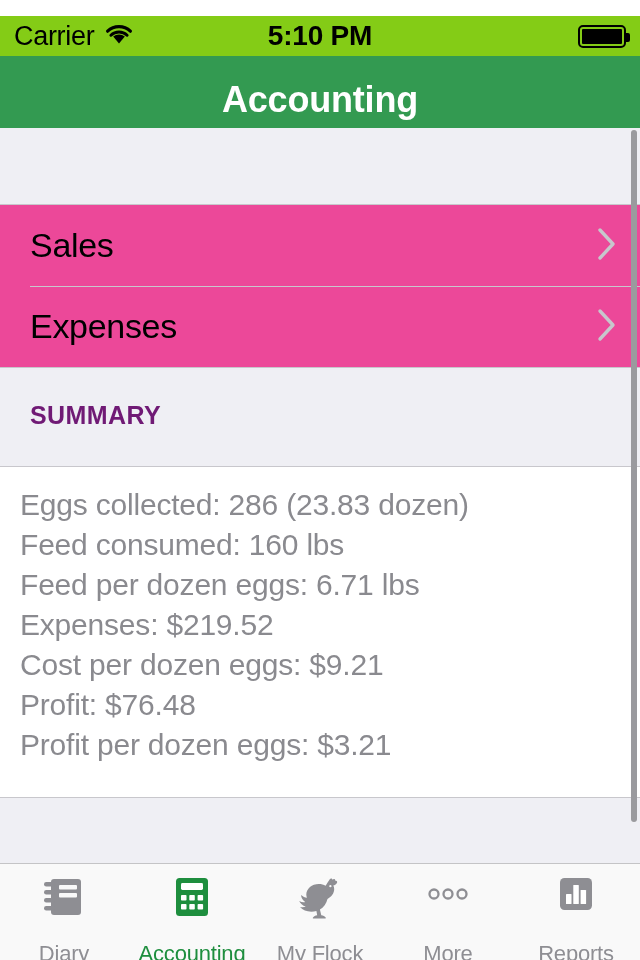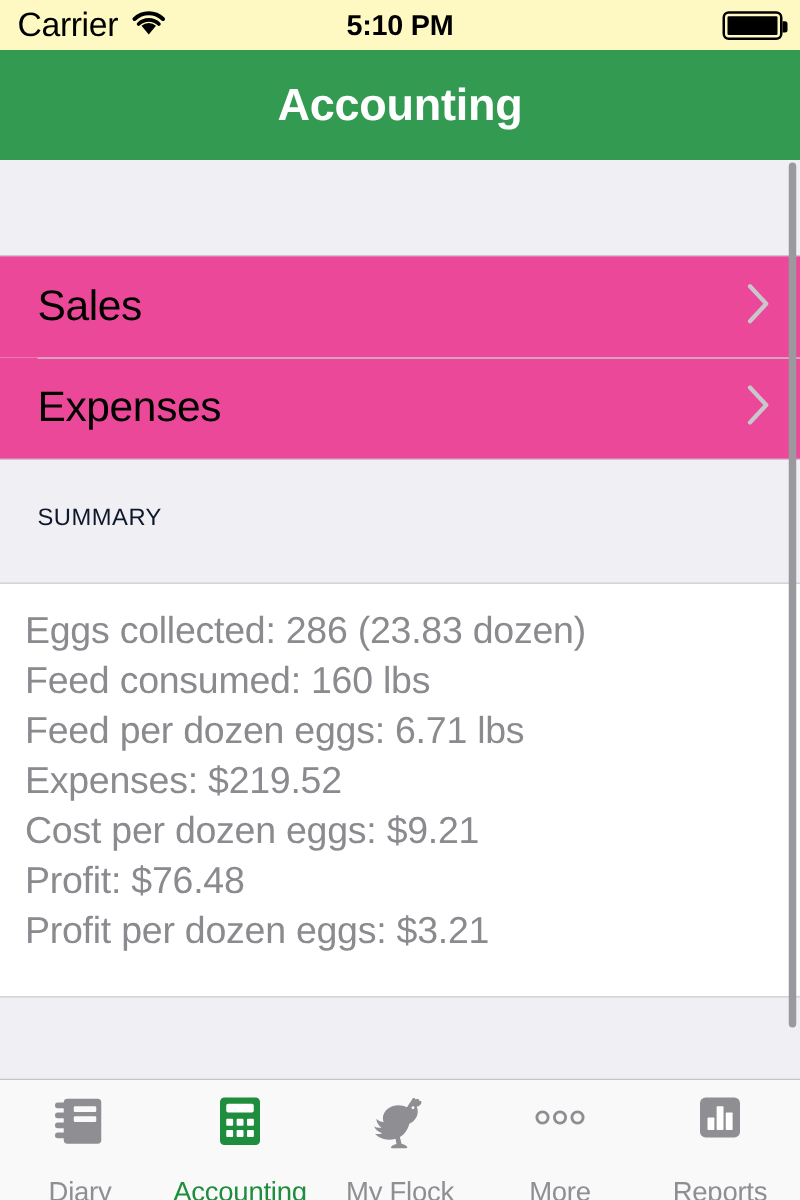--- a/index.html
+++ b/index.html
@@ -11,44 +11,45 @@
     height: 960px;
     background: #ffffff;
     font-family: "Liberation Sans", sans-serif;
     overflow: hidden;
     position: relative;
   }
 
   
   .status-bar {
     height: 40px;
-    background: #fef9c3;
+    background: #84cc16;
     display: flex;
     align-items: center;
     position: relative;
     padding: 0 14px;
     box-sizing: border-box;
+    margin-top: 16px;
   }
   .status-left {
     display: flex;
     align-items: center;
     gap: 10px;
   }
   .carrier-text {
     font-size: 27px;
     color: #000000;
     letter-spacing: -0.3px;
     line-height: 1;
   }
   .wifi-icon { display: block; }
   .status-center {
     position: absolute;
     left: 0; right: 0;
     text-align: center;
-    font-size: 23px;
+    font-size: 28px;
     font-weight: bold;
     color: #000000;
     letter-spacing: -0.2px;
     pointer-events: none;
   }
   .status-right {
     margin-left: auto;
     display: flex;
     align-items: center;
   }
@@ -142,23 +143,24 @@
   
   .section-header {
     height: 98px;
     background: #EFEFF4;
     display: flex;
     align-items: center;
     padding: 0 0 4px 30px;
     box-sizing: border-box;
   }
   .section-header-text {
-    font-size: 19px;
-    color: #0f172a;
+    font-size: 25px;
+    color: #701a75;
     letter-spacing: 0.4px;
+    font-weight: bold;
   }
 
   
   .summary-card {
     background: #ffffff;
     border-top: 1px solid #C8C7CC;
     border-bottom: 1px solid #C8C7CC;
     padding: 18px 20px 32px 20px;
     box-sizing: border-box;
   }

